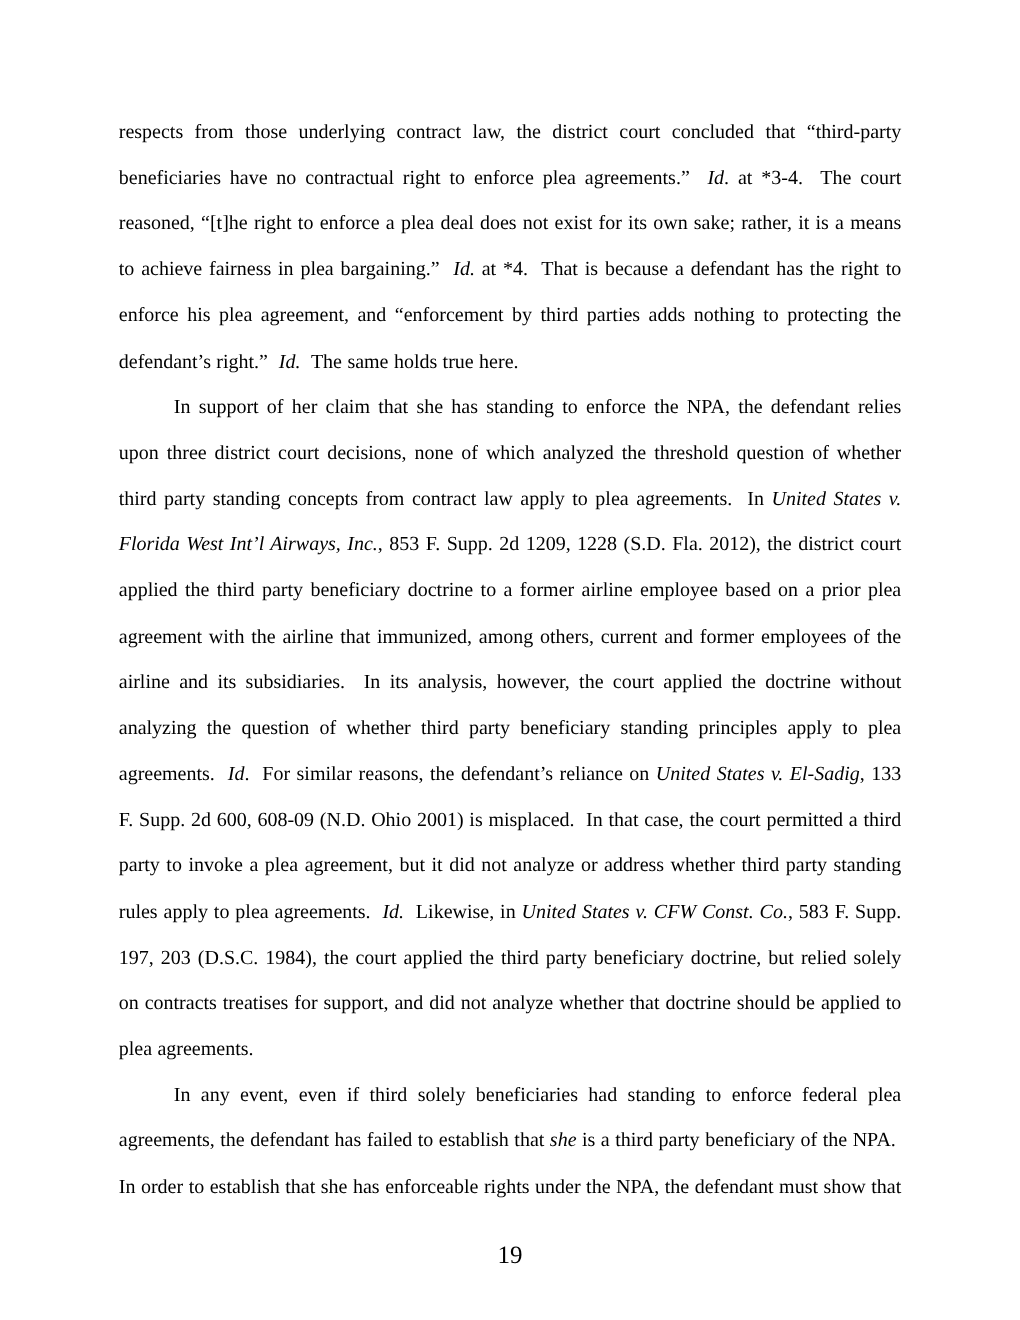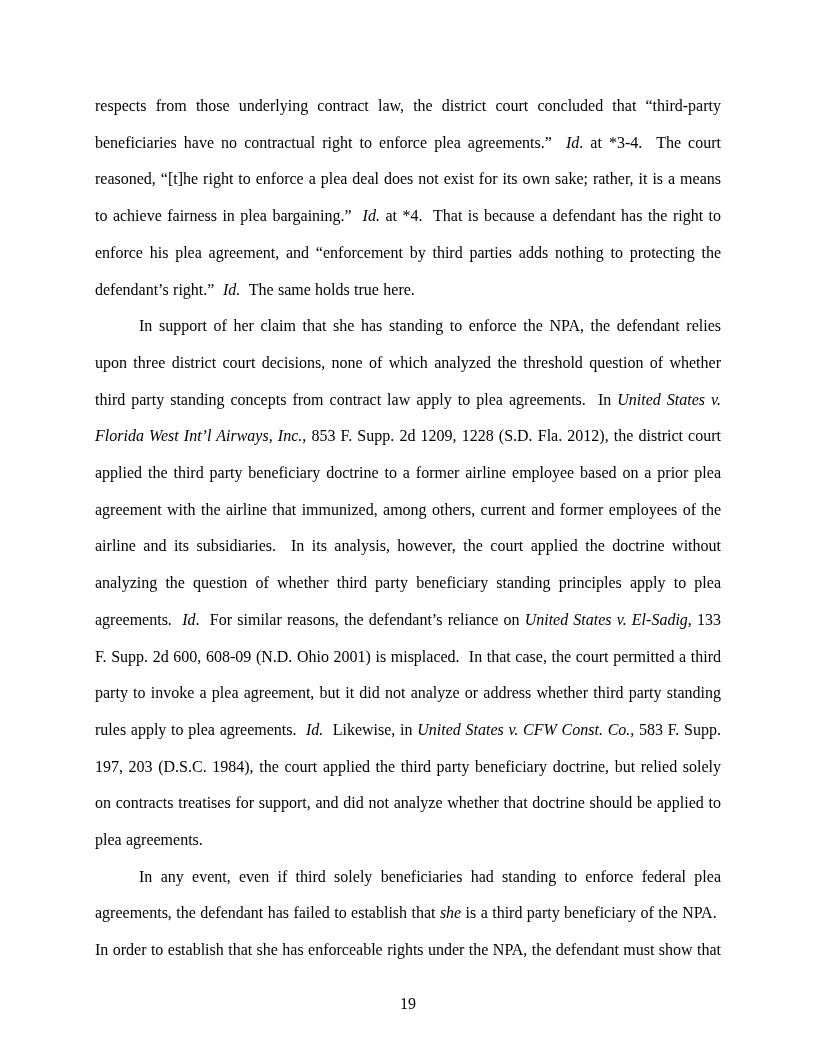--- a/index.html
+++ b/index.html
@@ -45,21 +45,21 @@
   }
   p.para em {
     font-style: italic;
   }
   .footer {
     position: absolute;
     left: 0;
     top: 995px;
     width: 816px;
     text-align: center;
-    font-size: 16px;
+    font-size: 20px;
     line-height: 18px;
   }
 </style>
 </head>
 <body>
 
 <div class="page">
   <div class="content">
       <p class="para"><span>respects from those underlying contract law, the district court concluded that “third-party beneficiaries have no contractual right to enforce plea agreements.”&nbsp; </span><em>Id</em><span>. at *3-4.&nbsp; The court reasoned, “[t]he right to enforce a plea deal does not exist for its own sake; rather, it is a means to achieve fairness in plea bargaining.”&nbsp; </span><em>Id.</em><span> at *4.&nbsp; That is because a defendant has the right to enforce his plea agreement, and “enforcement by third parties adds nothing to protecting the defendant’s right.”&nbsp; </span><em>Id.</em><span>&nbsp; The same holds true here.</span></p>
       <p class="para indent"><span>In support of her claim that she has standing to enforce the NPA, the defendant relies upon three district court decisions, none of which analyzed the threshold question of whether third party standing concepts from contract law apply to plea agreements.&nbsp; In </span><em>United States v. Florida West Int’l Airways, Inc.</em><span>, 853 F. Supp. 2d 1209, 1228 (S.D. Fla. 2012), the district court applied the third party beneficiary doctrine to a former airline employee based on a prior plea agreement with the airline that immunized, among others, current and former employees of the airline and its subsidiaries.&nbsp; In its analysis, however, the court applied the doctrine without analyzing the question of whether third party beneficiary standing principles apply to plea agreements.&nbsp; </span><em>Id</em><span>.&nbsp; For similar reasons, the defendant’s reliance on </span><em>United States v. El-Sadig</em><span>, 133 F. Supp. 2d 600, 608-09 (N.D. Ohio 2001) is misplaced.&nbsp; In that case, the court permitted a third party to invoke a plea agreement, but it did not analyze or address whether third party standing rules apply to plea agreements.&nbsp; </span><em>Id.</em><span>&nbsp; Likewise, in </span><em>United States v. CFW Const. Co.</em><span>, 583 F. Supp. 197, 203 (D.S.C. 1984), the court applied the third party beneficiary doctrine, but relied solely on contracts treatises for support, and did not analyze whether that doctrine should be applied to plea agreements.</span></p>

